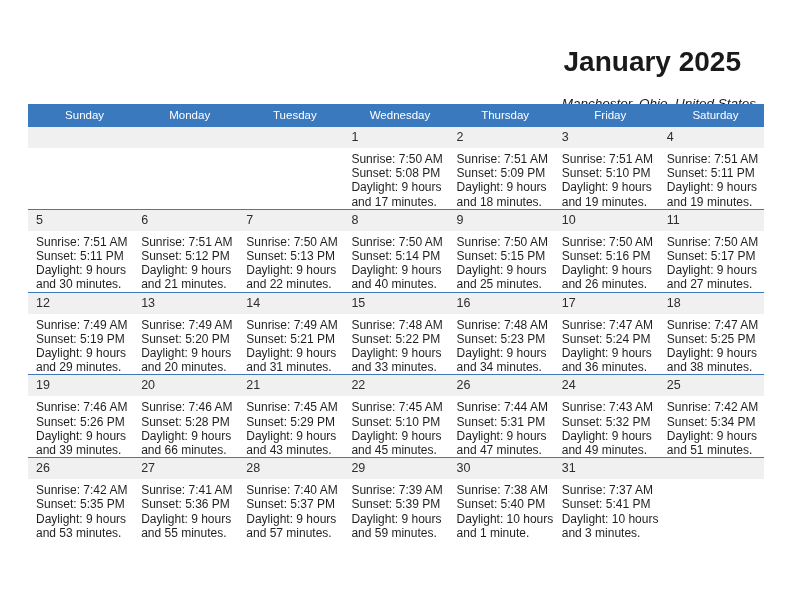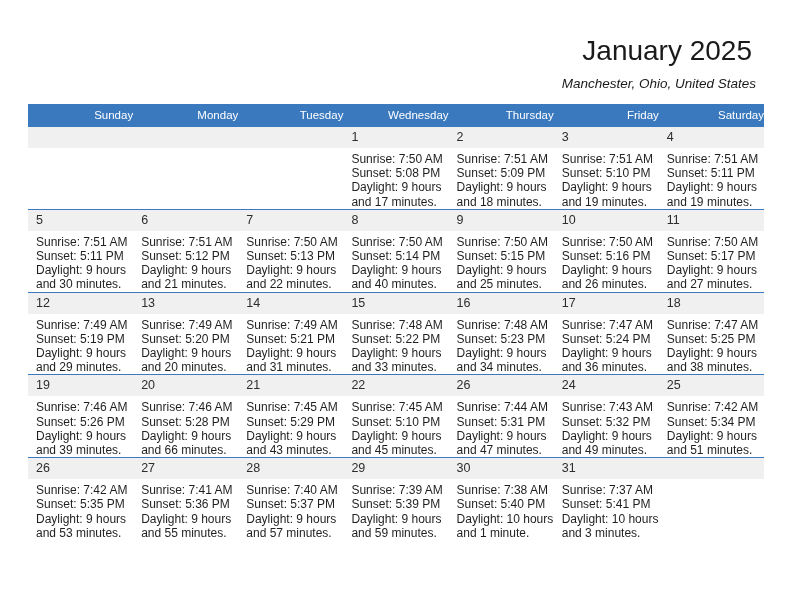--- a/index.html
+++ b/index.html
@@ -66,22 +66,22 @@
   .title-block {
     position: absolute;
     right: 36px;
     top: 30px;
     text-align: right;
   }
   .cal-title {
     font-size: 28px;
     color: #1a1a1a;
     line-height: 34px;
-    font-weight: normal;
-    margin: 4px;
+    font-weight: bold;
+    margin: 15px;
   }
   .cal-subtitle {
     font-size: 13.5px;
     color: #1a1a1a;
     line-height: 20px;
     margin: 6px 0 0 0;
     font-style: italic;
   }
 
   
@@ -91,21 +91,21 @@
     top: 104px;
     width: 736px;
     border-collapse: collapse;
     table-layout: fixed;
   }
   .cal th {
     background: #3b79bf;
     color: #ffffff;
     font-size: 11.5px;
     font-weight: normal;
-    text-align: right;
+    text-align: center;
     padding: 5px 0 5px 8px;
     height: 12px;
     border: none;
   }
   .cal td {
     vertical-align: top;
     padding: 0;
     border: none;
     border-top: 1px solid #3b79bf;
     height: 78px;

